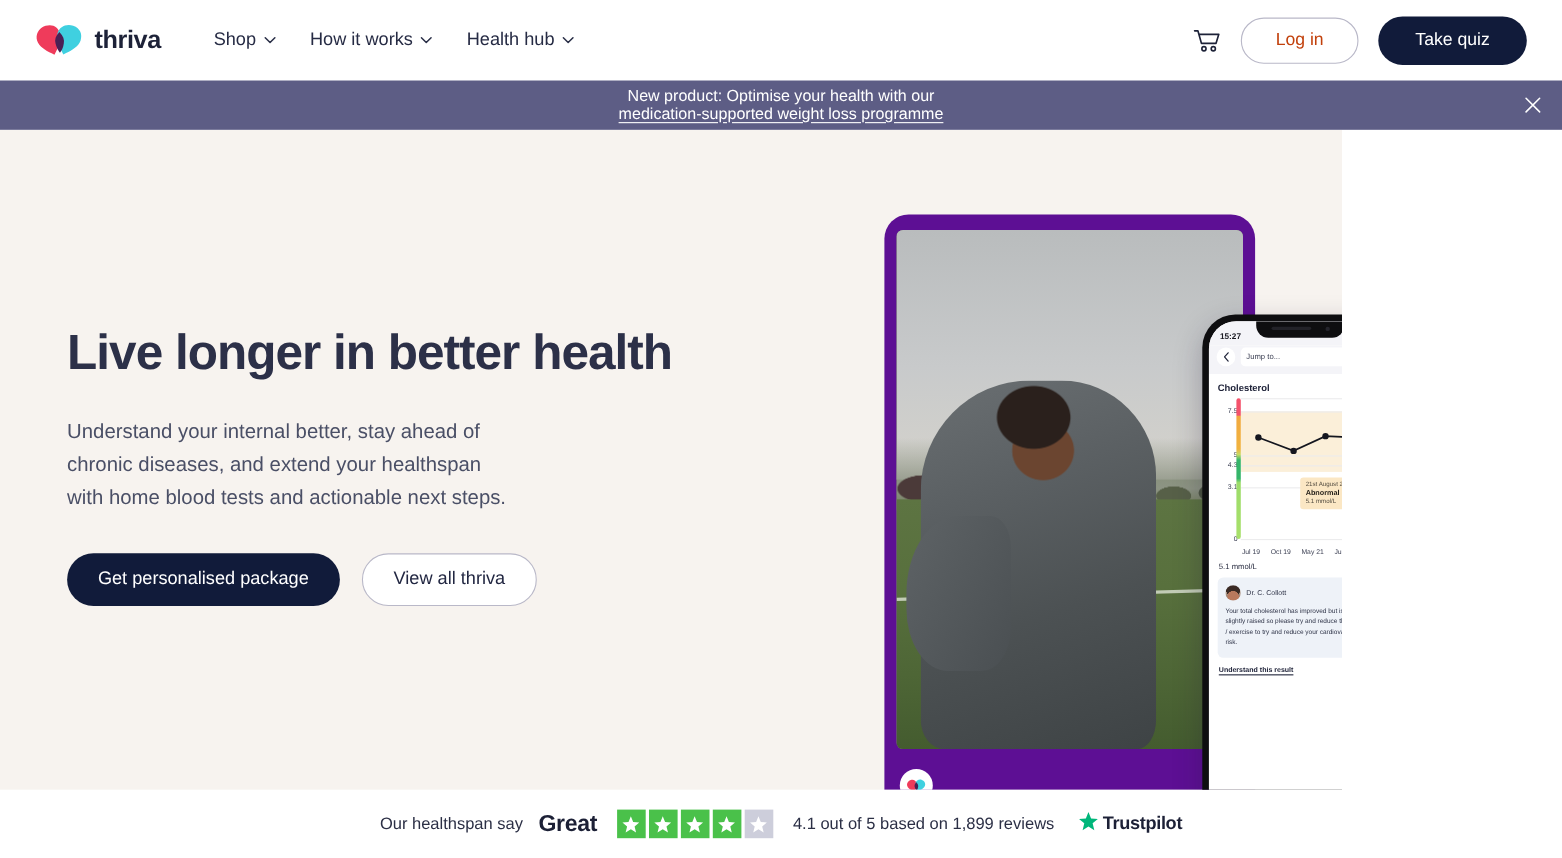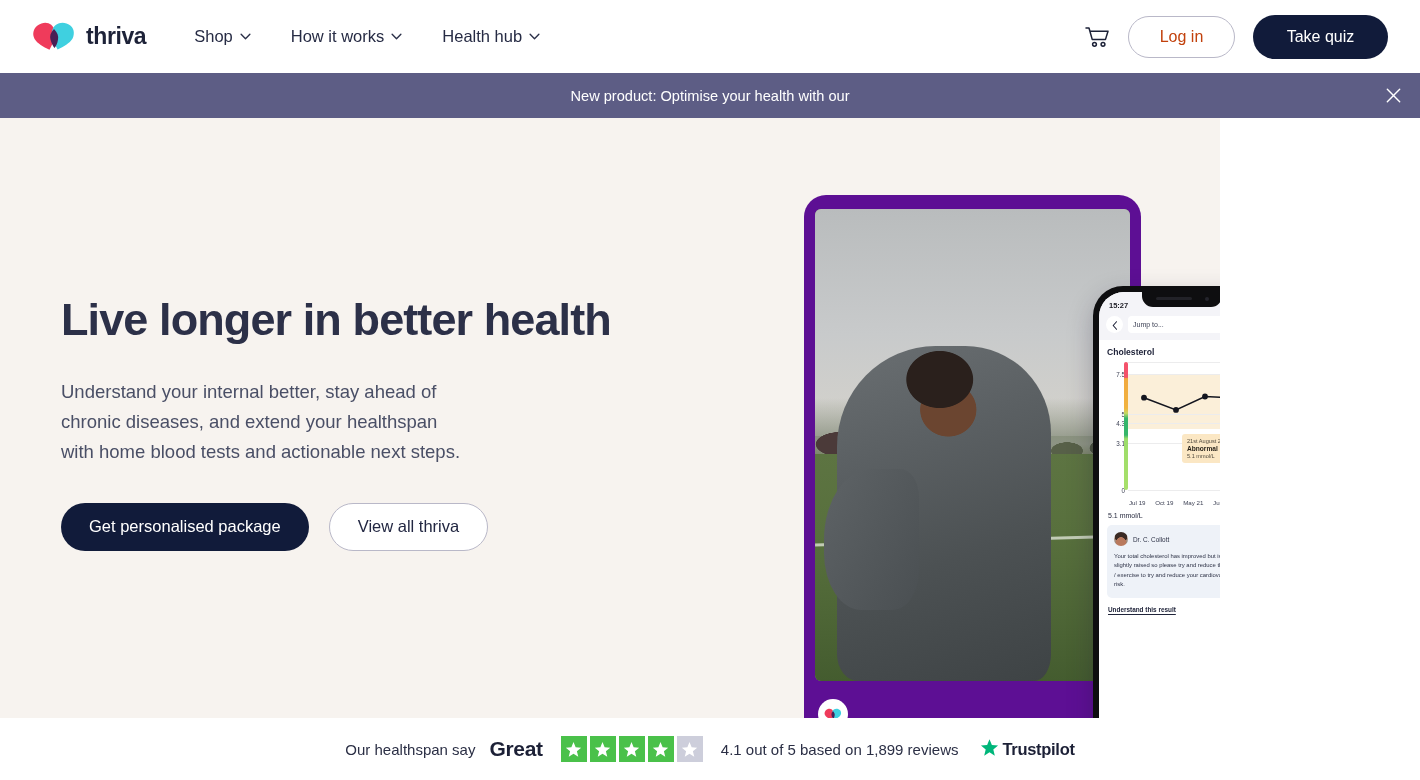--- a/index.html
+++ b/index.html
@@ -40,21 +40,21 @@
     cursor: pointer;
   }
   .logo-mark { width: 44px; height: 32px; display: block; }
   .brand-name {
     font-size: 23px;
     font-weight: bold;
     color: #1d2238;
     letter-spacing: -0.4px;
   }
 
-  .nav { display: flex; align-items: center; gap: 12px; }
+  .nav { display: flex; align-items: center; gap: 3px; }
   .nav-item {
     display: flex;
     align-items: center;
     gap: 7px;
     font-size: 16.5px;
     color: #262b44;
     padding: 8px 14px;
     cursor: pointer;
     white-space: nowrap;
   }
@@ -525,20 +525,21 @@
         </svg>
       </span>
       <div class="btn btn-login">Log in</div>
       <div class="btn btn-quiz">Take quiz</div>
     </div>
   </div>
 
   <div class="banner">
     <span class="banner-text">New product: Optimise your health with our</span>
     <span style="width:5px"></span>
+    <span class="banner-link">medication-supported weight loss programme</span>
     <span class="banner-close">
       <svg viewBox="0 0 20 20" width="19" height="19">
           <path d="M3.5 3.5 L16.5 16.5 M16.5 3.5 L3.5 16.5" stroke="#ffffff" stroke-width="1.5" stroke-linecap="round"></path>
         </svg>
     </span>
   </div>
 
   <div class="hero">
 
     <div class="hero-copy">

